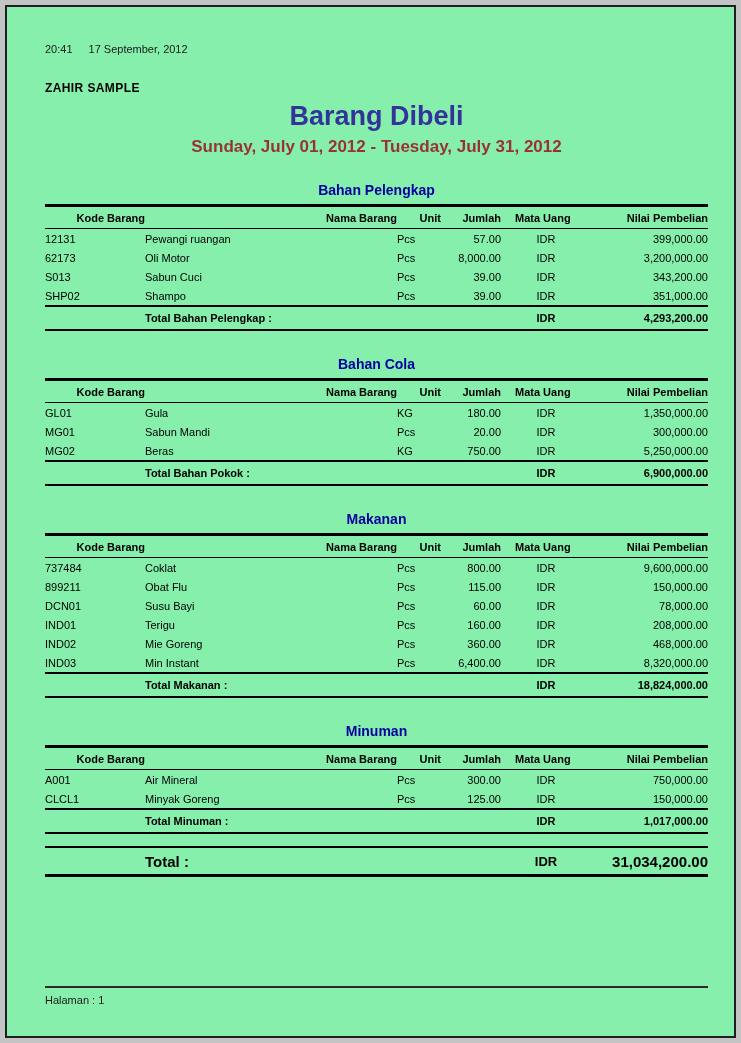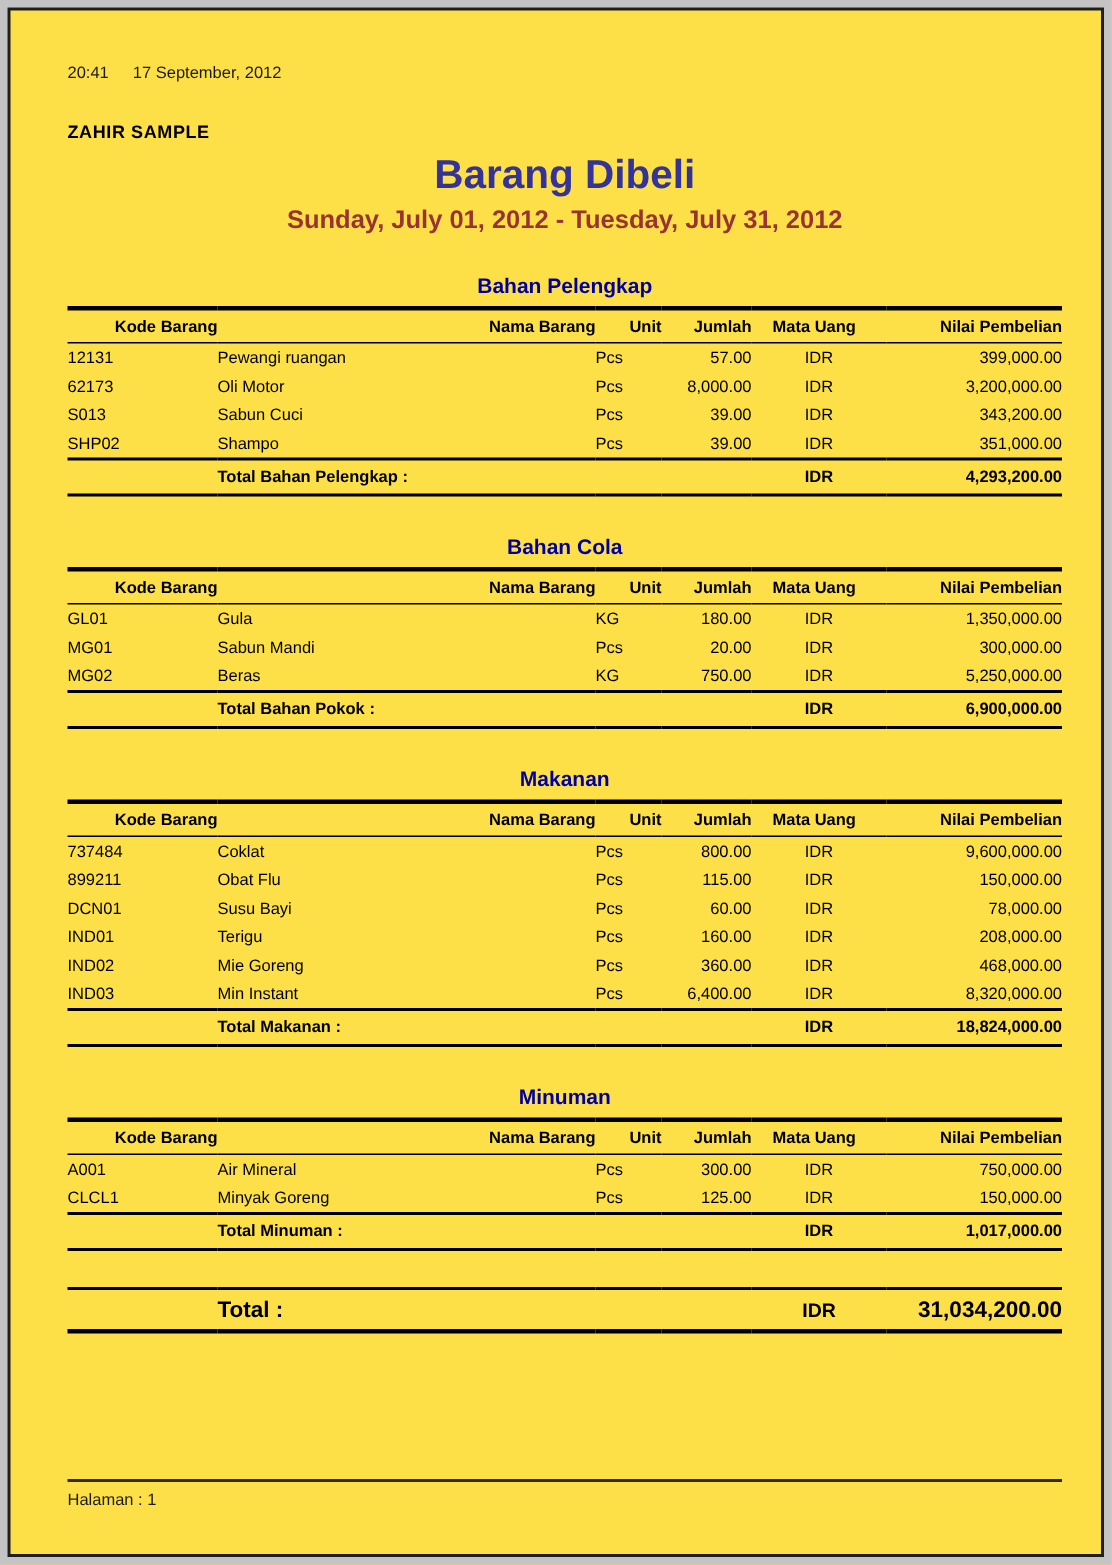--- a/index.html
+++ b/index.html
@@ -1,41 +1,41 @@
 <!DOCTYPE html>
 <html style="--title-blue: #333399; --section-blue: #0000a0; --date-red: #993333;"><head>
 <meta charset="utf-8">
 <style>
   html,body{margin:0;padding:0;background:#c4c4c4;}
   body{width:741px;font-family:"Liberation Sans", sans-serif;}
   .page{
     position:relative;box-sizing:border-box;
     width:731px;height:1033px;margin:5px auto;
-    background:#fde047;border:2px solid #1f1f1f;
+    background:#86efac;border:2px solid #1f1f1f;
     padding:0 26px 0 38px;color:#000;
   }
   .timestamp{padding-top:36px;font-size:11px;color:#1a1a1a;}
   .timestamp .tsdate{margin-left:16px;}
   .company{margin-top:26px;text-align:left;font-weight:bold;font-size:12px;letter-spacing:.4px;}
   .report-title{margin-top:6px;text-align:center;font-weight:bold;font-size:27px;color:var(--title-blue,#333399);}
   .date-range{margin-top:5px;text-align:center;font-weight:bold;font-size:17px;color:var(--date-red,#993333);}
   .section-title{margin:25px 0 6px;text-align:center;font-weight:bold;font-size:14px;color:var(--section-blue,#0000a0);}
   table.rpt{width:100%;border-collapse:collapse;table-layout:fixed;font-size:11px;}
   col.c0{width:100px}col.c1{width:252px}col.c2{width:44px}
   col.c3{width:60px}col.c4{width:90px}col.c5{width:auto}
   table.rpt th{font-weight:bold;text-align:right;border-top:3px solid #000;border-bottom:1px solid #000;padding:5px 0 4px;}
   table.rpt th.h3{text-align:right}
   table.rpt th.h4{text-align:left;padding-left:14px}
   table.rpt th.h5{text-align:right}
   table.rpt td{padding:4px 0 2px;line-height:13px;}
   table.rpt td.d3{text-align:right}
   table.rpt td.d4{text-align:center}
   table.rpt td.d5{text-align:right}
   tr.total-row td{border-top:2px solid #000;border-bottom:2px solid #000;font-weight:bold;padding:5px 0 4px;}
-  table.grand{margin-top:24px;}
+  table.grand{margin-top:12px;}
   tr.grand-row td{border-top:2px solid #000;border-bottom:3px solid #000;font-weight:bold;padding:7px 0 6px;vertical-align:middle;}
   td.g-label{font-size:15px;}
   td.g-cur{font-size:13px;text-align:center;}
   td.g-val{font-size:15px;text-align:right;}
   .footer{position:absolute;left:38px;right:26px;bottom:30px;border-top:2px solid #2b2b2b;padding-top:6px;font-size:11px;color:#1a1a1a;}
 </style>
 </head>
 <body>
 
 <div class="page">

